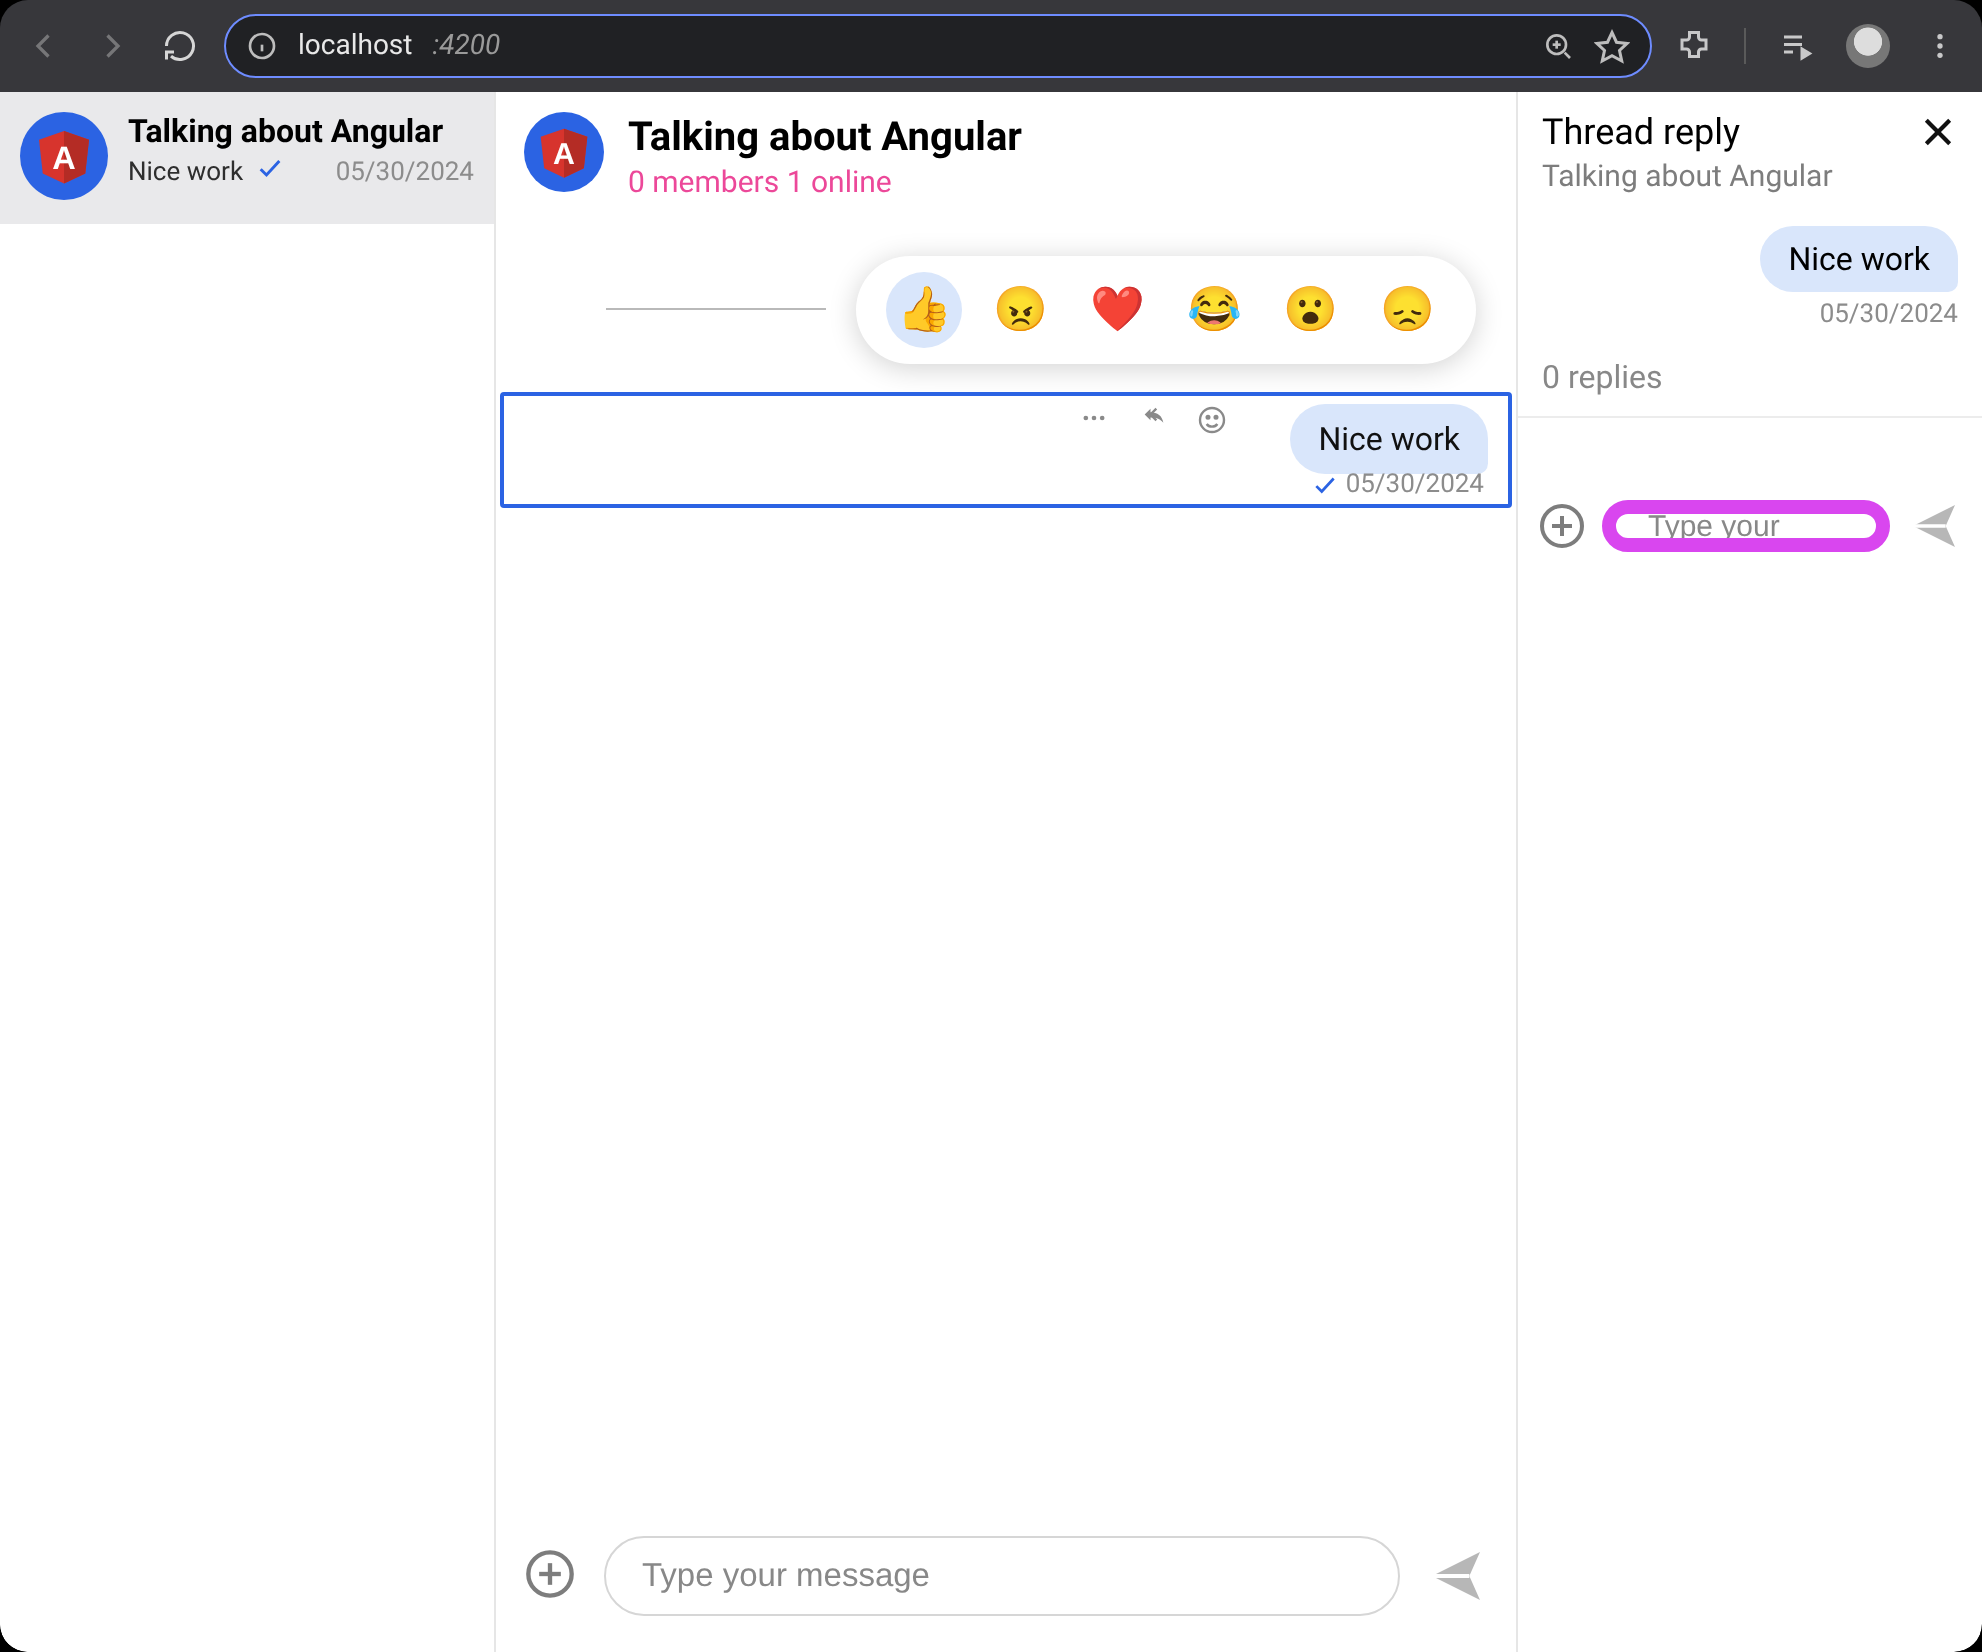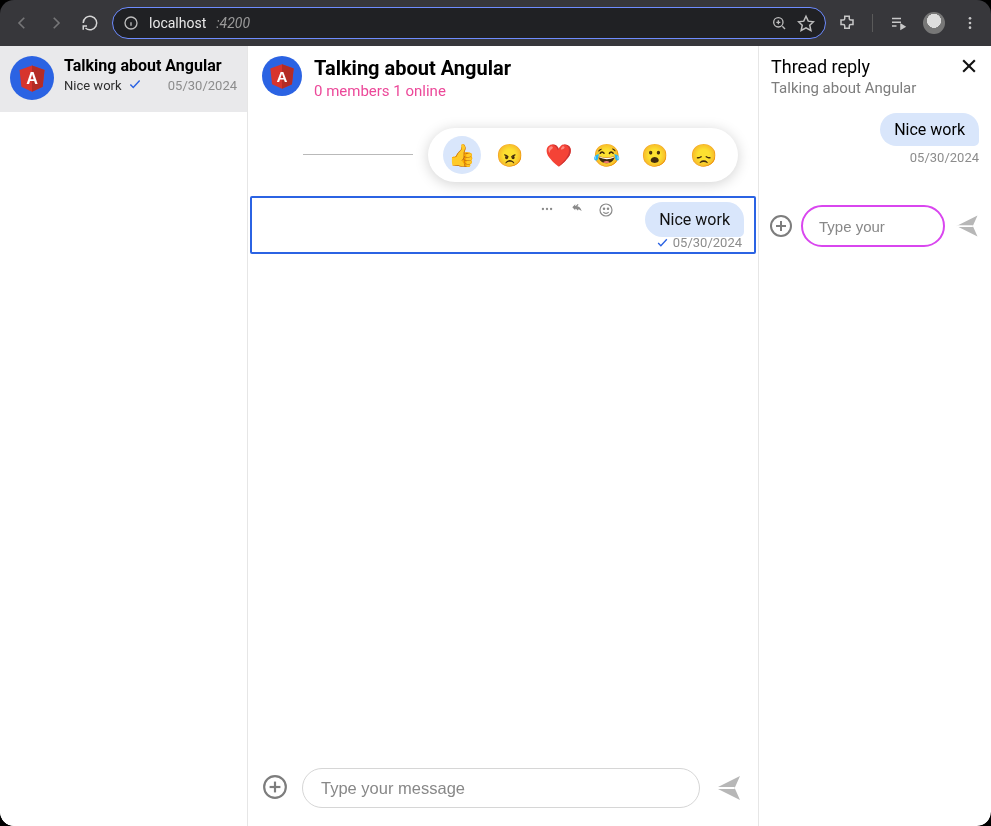--- a/index.html
+++ b/index.html
@@ -243,22 +243,22 @@
     margin-left: 0;
   }
   .thread-composer {
     display:flex;
     align-items:center;
     gap:8px;
     padding: 40px 10px 10px 10px;
   }
   .thread-composer input {
     flex:1;
-    height:42px;
-    border:2px solid #d946ef;
+    height:26px;
+    border:7px solid #d946ef;
     border-radius:22px;
     padding:5px 16px;
     font-size:15px;
     outline:none;
     min-width:0;
   }
   .thread-composer input::placeholder { color:#888; }
   .thread-composer .send-btn { width:28px; height:28px; color:#b7b7b7; cursor:pointer; }
   .thread-composer .add-btn { width:24px; height:24px; color:#777; cursor:pointer; }
 
@@ -439,20 +439,21 @@
       <div class="thread-sub">Talking about Angular</div>
       <div class="thread-close">
         <svg width="20" height="20" viewBox="0 0 24 24" stroke="#111" stroke-width="2.5">
             <line x1="5" y1="5" x2="19" y2="19"></line>
             <line x1="19" y1="5" x2="5" y2="19"></line>
           </svg>
       </div>
     </div>
     <div class="thread-msg">Nice work</div>
     <div class="thread-date">05/30/2024</div>
+    <div class="replies-row">0 replies</div>
 
     <div class="thread-composer">
       <div class="add-btn">
         <svg width="24" height="24" viewBox="0 0 24 24" fill="none" stroke="#7d7d7d" stroke-width="2">
             <circle cx="12" cy="12" r="10"></circle>
             <line x1="12" y1="7" x2="12" y2="17"></line>
             <line x1="7" y1="12" x2="17" y2="12"></line>
           </svg>
       </div>
       <input type="text" placeholder="Type your" style="">

